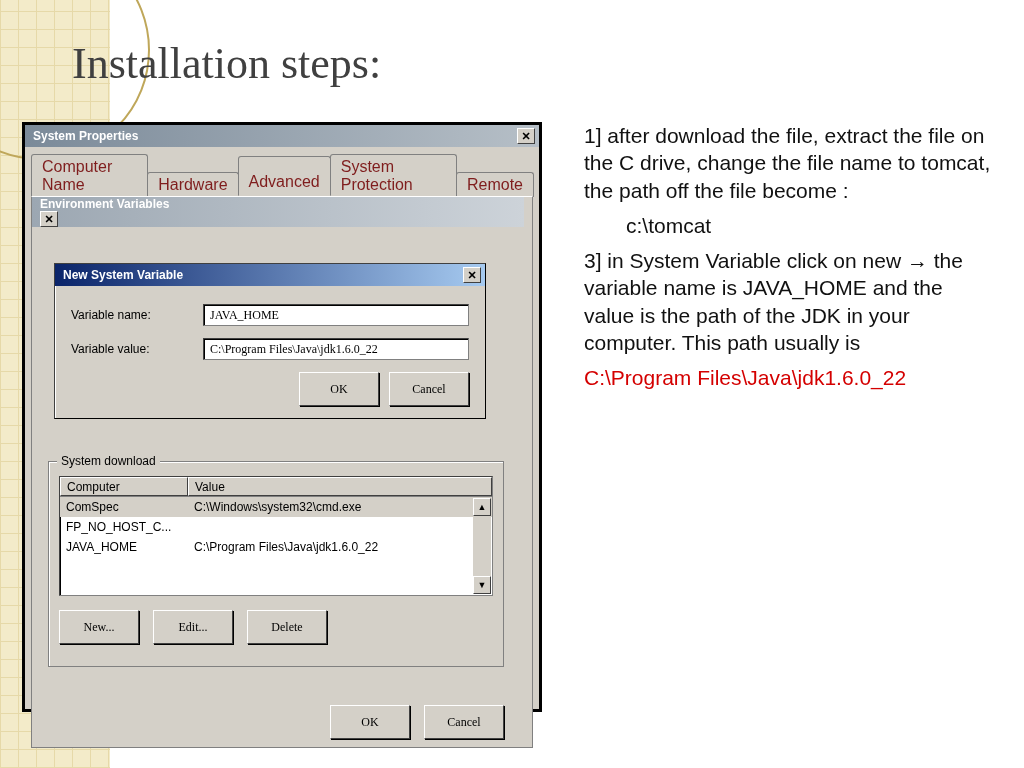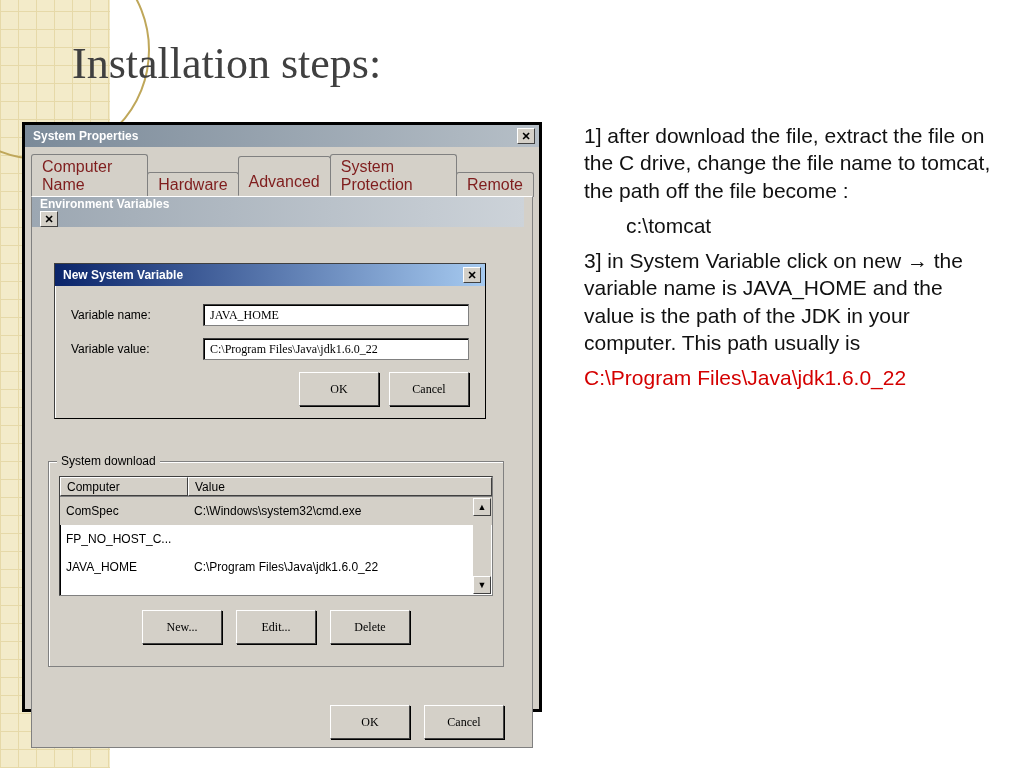--- a/index.html
+++ b/index.html
@@ -117,34 +117,34 @@
     display: flex; flex-direction: column; overflow: hidden;
   }
   .lv-head { display: flex; height: 20px; background: #d4d0c8; border-bottom: 1px solid #808080; flex: 0 0 auto; }
   .lv-head .col {
     padding: 2px 6px; font-size: 12px;
     border: 1px solid #fff; border-right-color:#404040; border-bottom-color:#404040;
   }
   .col-var { width: 128px; }
   .col-val { flex: 1; }
   .lv-rows { flex: 1; overflow: hidden; }
-  .lv-row { display: flex; height: 28px; align-items: center; font-size: 12px; }
+  .lv-row { display: flex; height: 20px; align-items: center; font-size: 12px; }
   .lv-row.sel { background: #d4d0c8; }
   .lv-row .c1 { width: 128px; padding-left: 6px; white-space: nowrap; overflow: hidden; text-overflow: ellipsis; }
   .lv-row .c2 { flex: 1; padding-left: 6px; white-space: nowrap; overflow: hidden; text-overflow: ellipsis; }
   .scroll-gutter {
     position: absolute; right: 1px; top: 21px; bottom: 1px; width: 18px; background: #d4d0c8;
     display: flex; flex-direction: column; justify-content: space-between;
   }
   .scroll-btn {
     width: 18px; height: 18px; background: #d4d0c8;
     border: 1px solid #fff; border-right-color:#404040; border-bottom-color:#404040;
     display: flex; align-items: center; justify-content: center; font-size: 9px; color: #000;
   }
-  .group-btns { display: flex; justify-content: center; gap: 14px; margin-top: 14px; }
+  .group-btns { display: flex; justify-content: flex-start; gap: 14px; margin-top: 14px; }
 
   .env-bottom { position: absolute; left: 16px; right: 20px; bottom: 8px; display: flex; justify-content: flex-end; gap: 14px; }
 </style>
 </head>
 <body>
 
 <div class="decor-band"></div>
 <div class="decor-arc"></div>
 
 <h1 class="slide-title">Installation steps:</h1>

